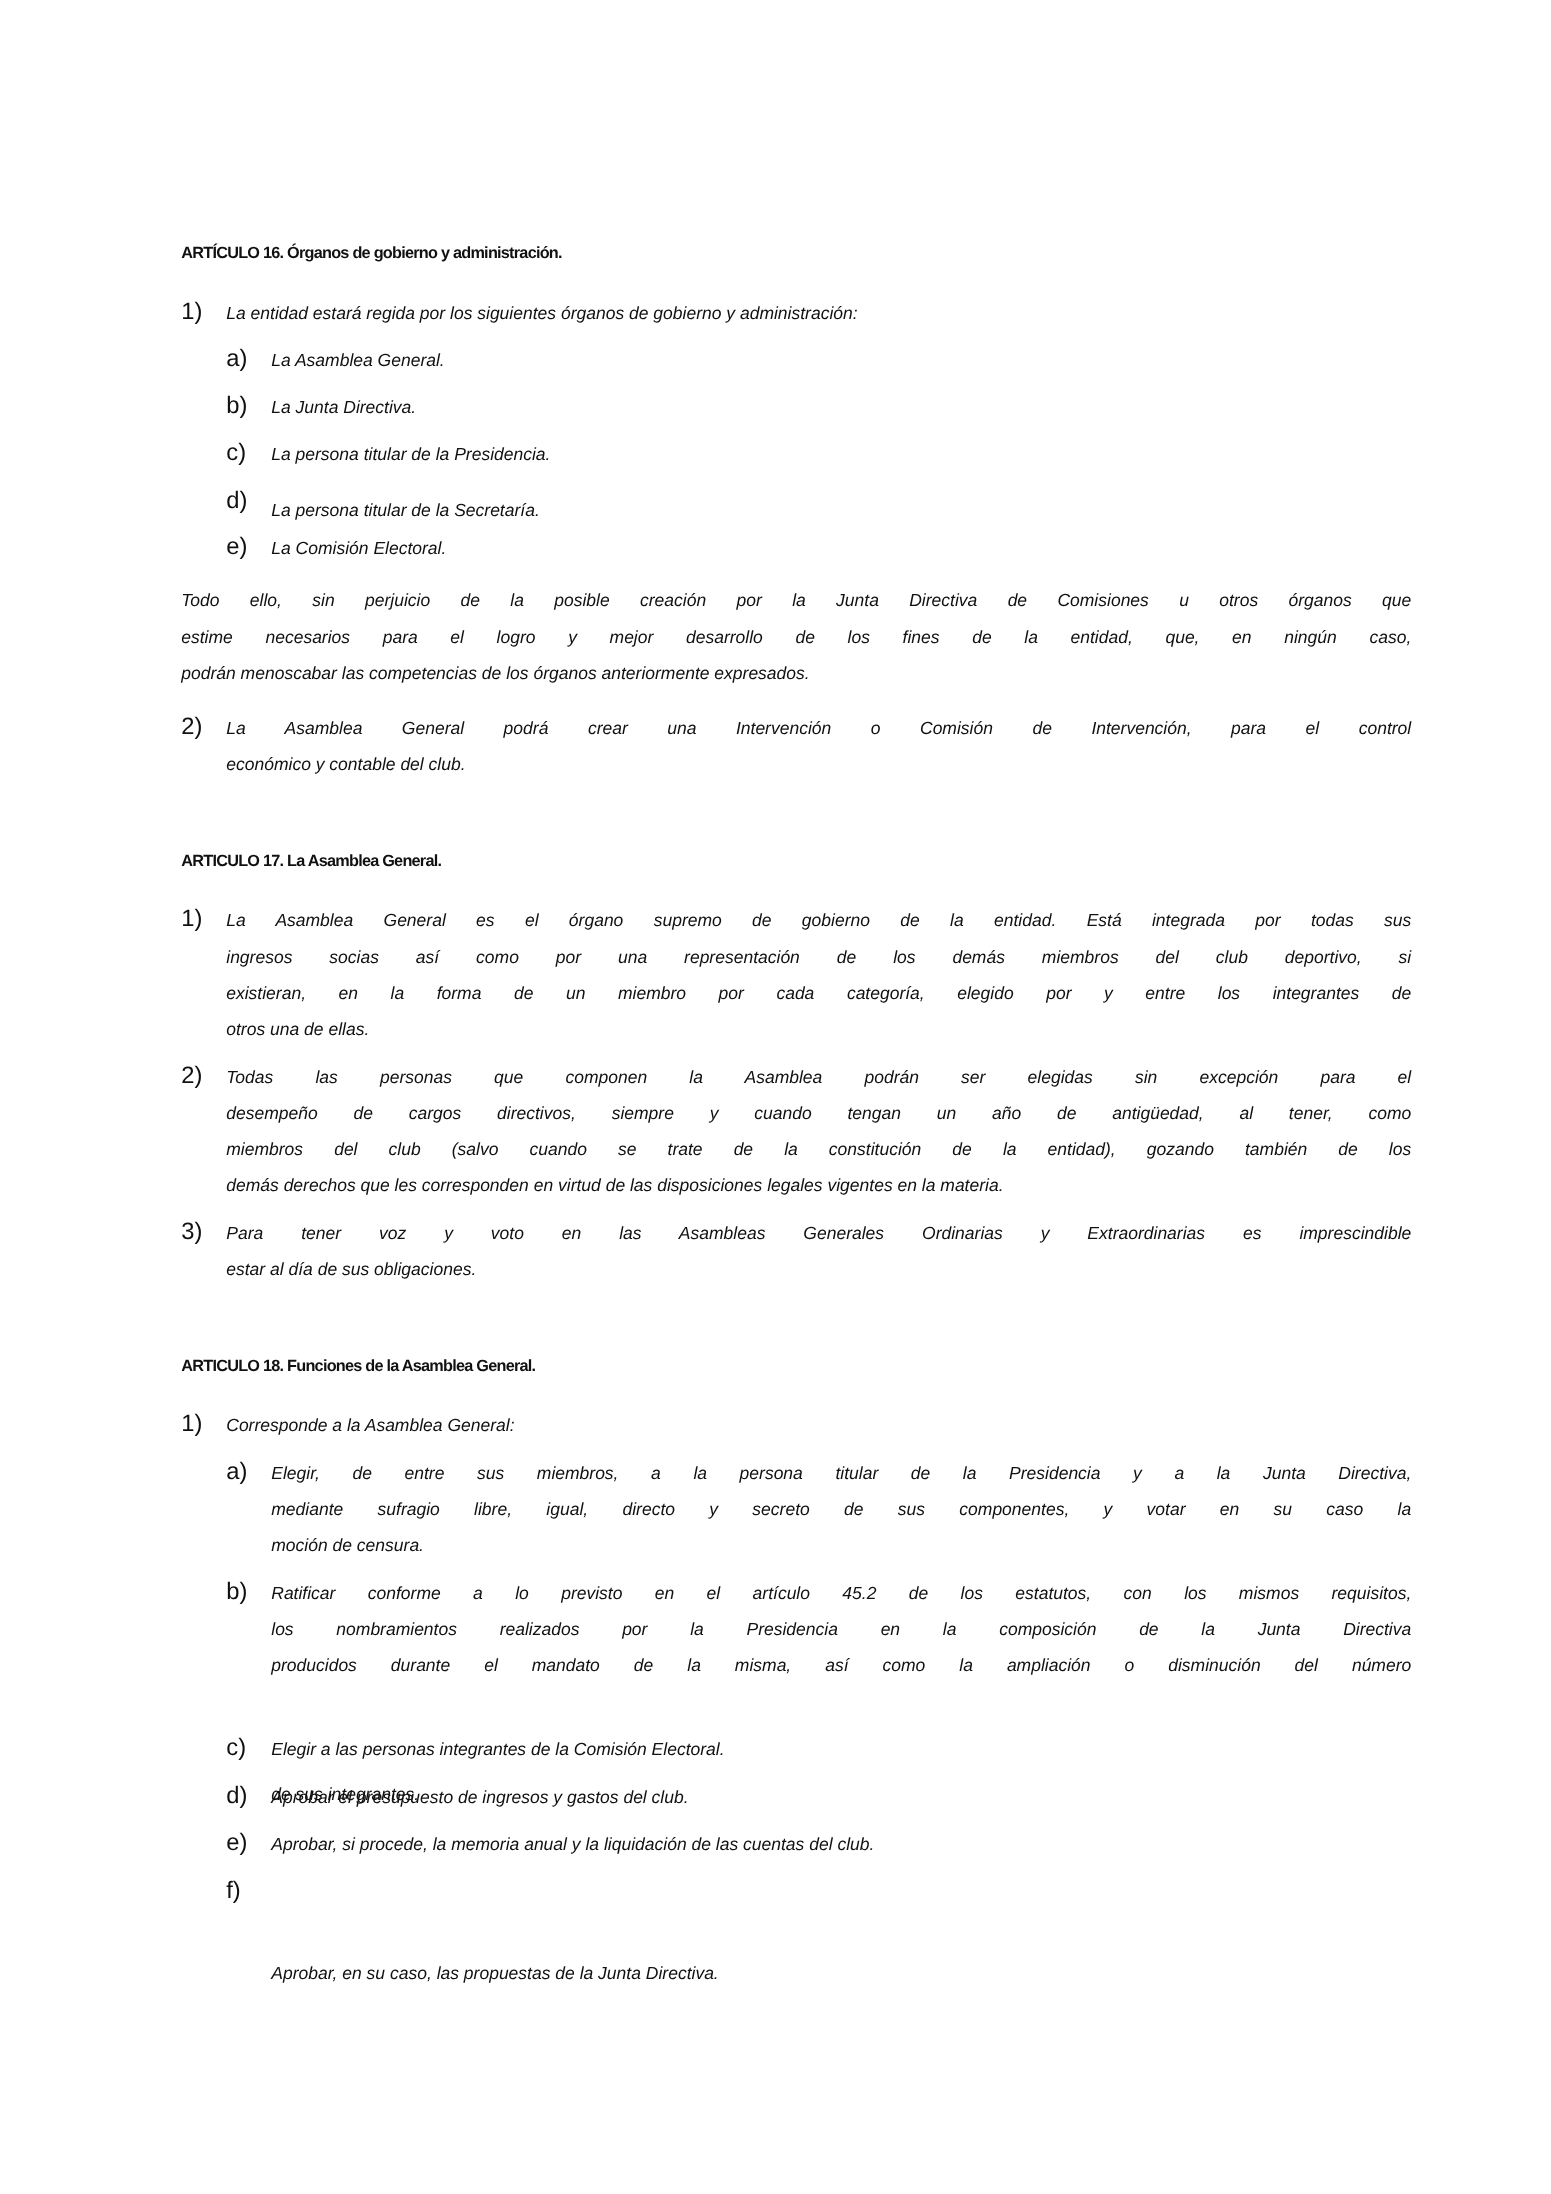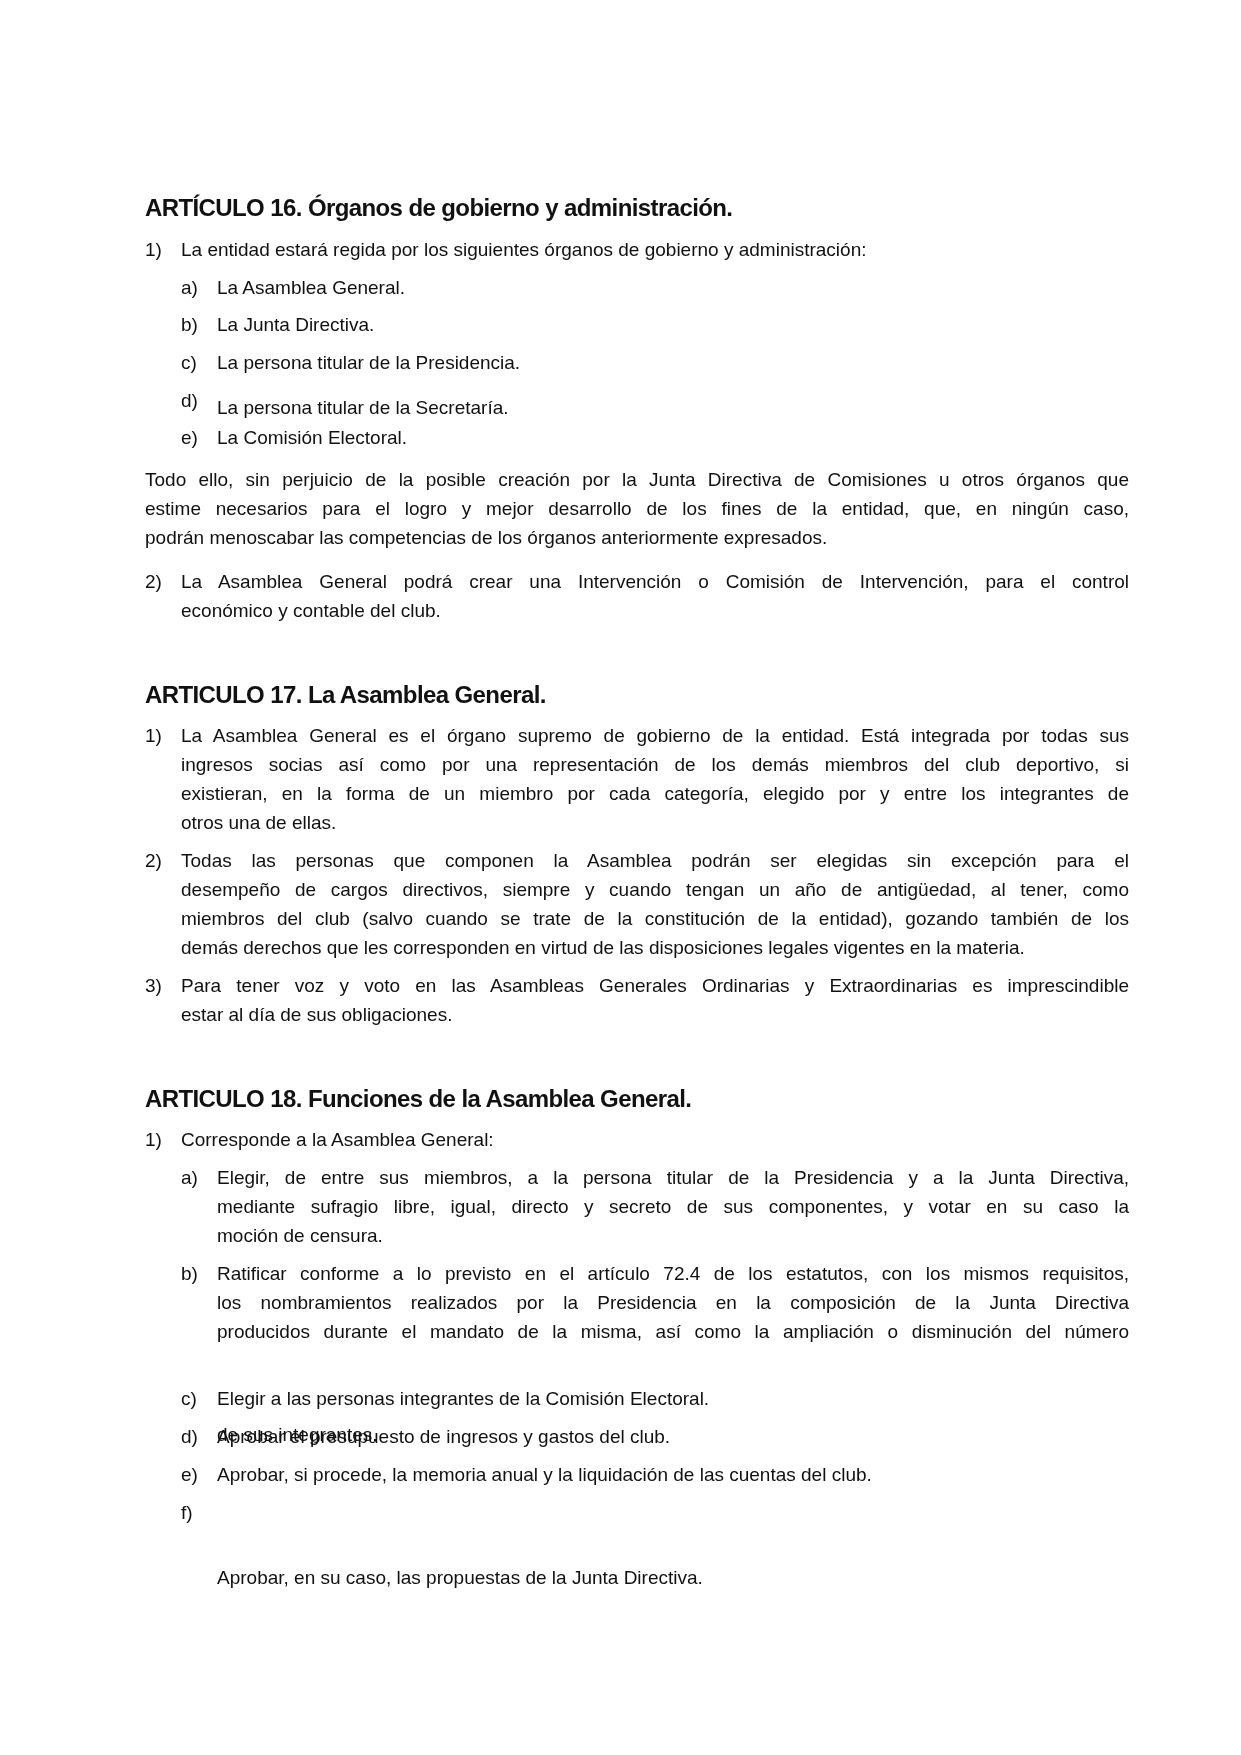--- a/index.html
+++ b/index.html
@@ -1,21 +1,21 @@
 <!DOCTYPE html>
 <html><head>
 <meta charset="utf-8">
 <style>
   html, body { margin: 0; padding: 0; background: #ffffff; }
   body { width: 1241px; height: 1755px; position: relative; overflow: hidden;
          font-family: "Liberation Sans", sans-serif; color: #111111; }
   .page { position: absolute; left: 145px; top: 0; width: 984px; }
   .heading { position: absolute; left: 0; font-family: "Liberation Sans", sans-serif;
-             font-weight: bold; font-size: 24px; letter-spacing: -0.6px; white-space: nowrap; }
-  .line { position: absolute; font-size: 19px; white-space: nowrap; line-height: 24px; }
+             font-weight: bold; font-size: 13px; letter-spacing: -0.6px; white-space: nowrap; }
+  .line { position: absolute; font-size: 14px; white-space: nowrap; line-height: 24px; font-style: italic; }
   .just { text-align: justify; text-align-last: justify; white-space: normal; }
   .num { position: absolute; font-size: 19px; line-height: 24px; }
 </style>
 </head>
 <body>
 
 <div class="page">
 
   <div class="heading" style="top:194px">ARTÍCULO 16. Órganos de gobierno y administración.</div>
 
@@ -63,21 +63,21 @@
 
   <div class="num" style="top:1128px;left:0">1)</div>
   <div class="line" style="top:1128px;left:36px">Corresponde a la Asamblea General:</div>
 
   <div class="num" style="top:1166px;left:36px">a)</div>
   <div class="line just" style="top:1166px;left:72px;width:912px">Elegir, de entre sus miembros, a la persona titular de la Presidencia y a la Junta Directiva,</div>
   <div class="line just" style="top:1195px;left:72px;width:912px">mediante sufragio libre, igual, directo y secreto de sus componentes, y votar en su caso la</div>
   <div class="line" style="top:1224px;left:72px">moción de censura.</div>
 
   <div class="num" style="top:1262px;left:36px">b)</div>
-  <div class="line just" style="top:1262px;left:72px;width:912px">Ratificar conforme a lo previsto en el artículo 72.4 de los estatutos, con los mismos requisitos,</div>
+  <div class="line just" style="top:1262px;left:72px;width:912px">Ratificar conforme a lo previsto en el artículo 45.2 de los estatutos, con los mismos requisitos,</div>
   <div class="line just" style="top:1291px;left:72px;width:912px">los nombramientos realizados por la Presidencia en la composición de la Junta Directiva</div>
   <div class="line just" style="top:1320px;left:72px;width:912px">producidos durante el mandato de la misma, así como la ampliación o disminución del número</div>
   <div class="line" style="top:1423px;left:72px">de sus integrantes.</div>
 
   <div class="num" style="top:1387px;left:36px">c)</div>
   <div class="line" style="top:1387px;left:72px">Elegir a las personas integrantes de la Comisión Electoral.</div>
   <div class="num" style="top:1425px;left:36px">d)</div>
   <div class="line" style="top:1425px;left:72px">Aprobar el presupuesto de ingresos y gastos del club.</div>
   <div class="num" style="top:1463px;left:36px">e)</div>
   <div class="line" style="top:1463px;left:72px">Aprobar, si procede, la memoria anual y la liquidación de las cuentas del club.</div>

